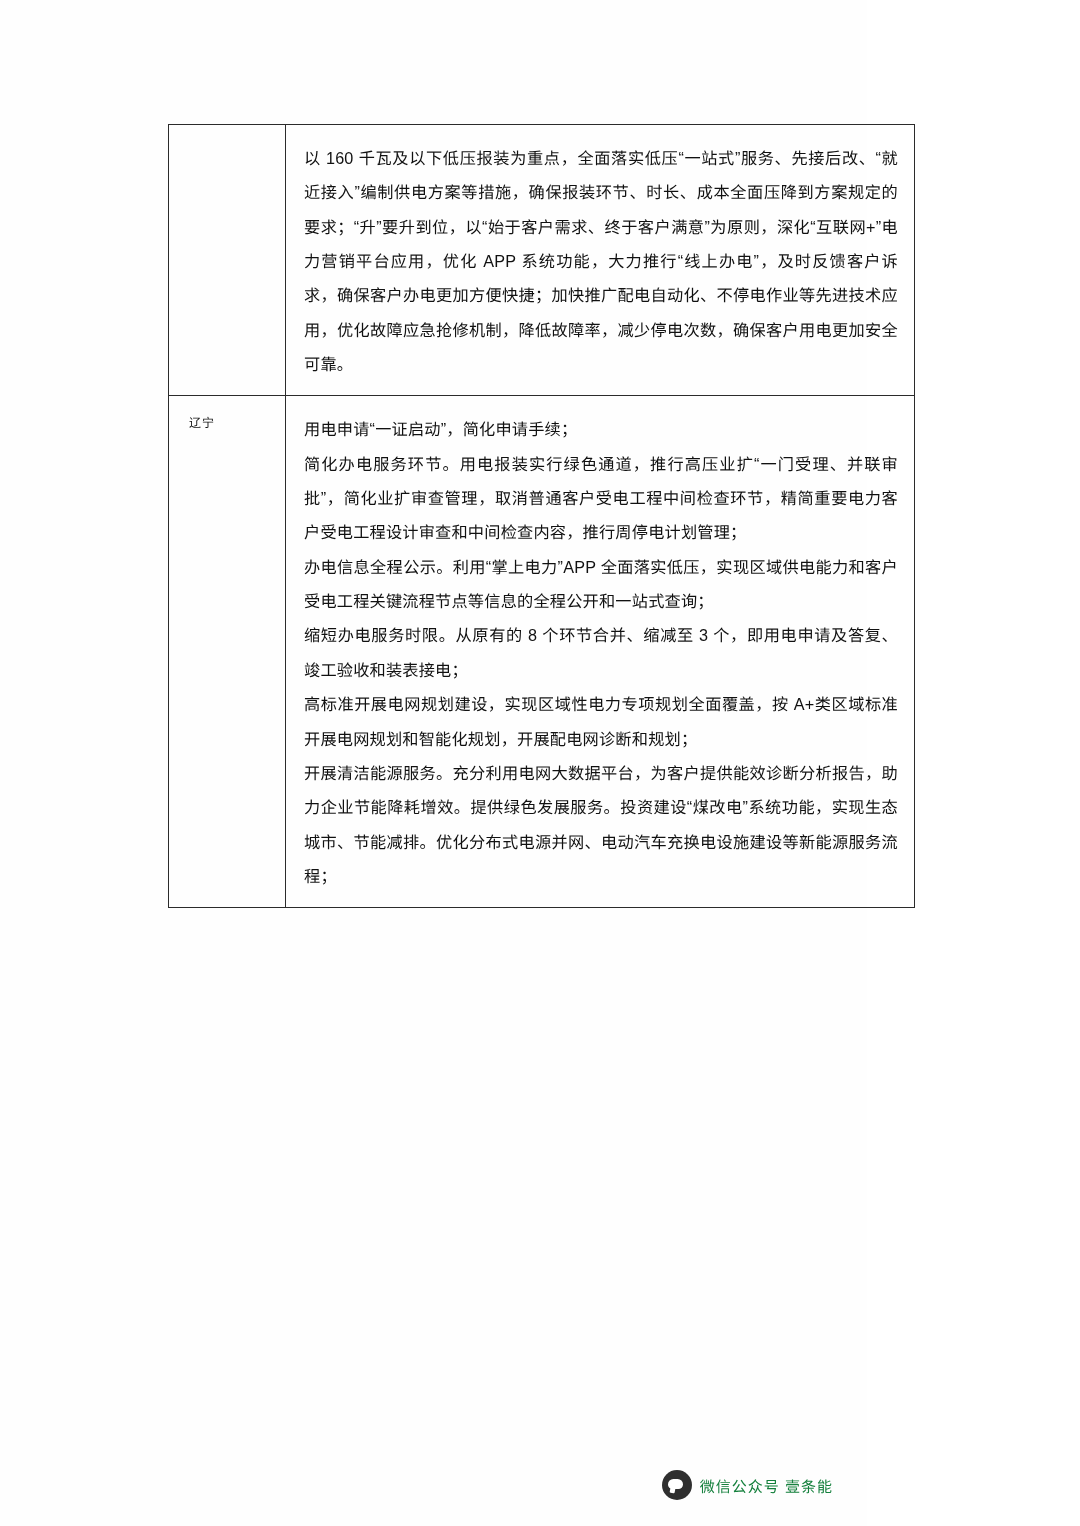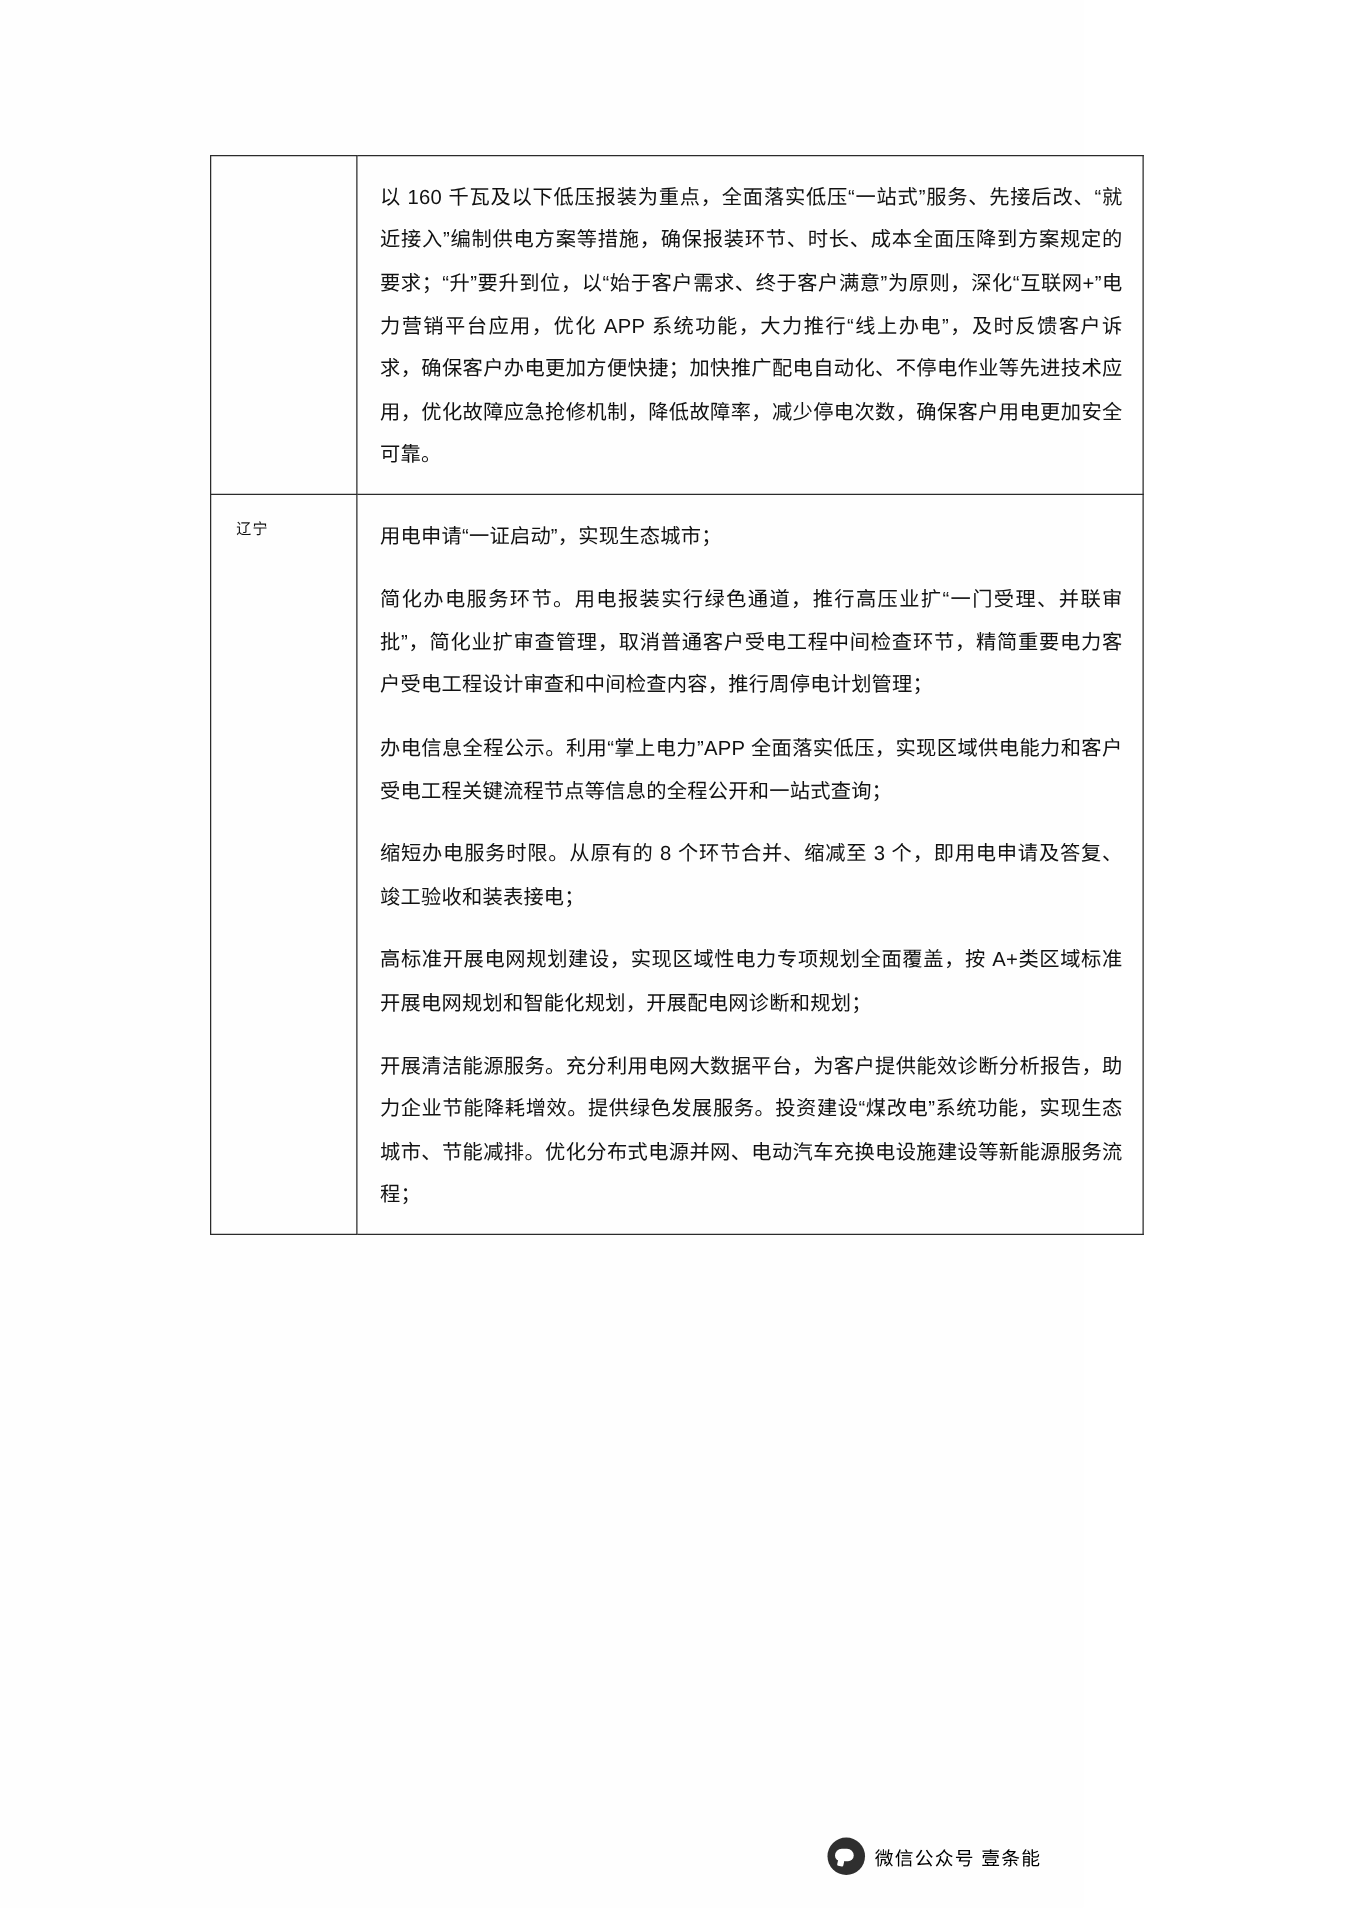--- a/index.html
+++ b/index.html
@@ -54,31 +54,31 @@
   .para {
     font-size: 16.2px;
     line-height: 2.12;
     text-align: justify;
     text-justify: inter-ideograph;
     color: #111;
     margin: 0;
     letter-spacing: 0.2px;
   }
   .para + .para {
-    margin-top: 16px;
+    margin-top: 0;
   }
   
   .footer-brand {
     position: absolute;
     right: 34px;
     bottom: 26px;
     display: flex;
     align-items: center;
     gap: 8px;
-    color: #000000;
+    color: #15803d;
     font-size: 15px;
   }
   .brand-badge {
     width: 30px;
     height: 30px;
     border-radius: 50%;
     background: #2f2f2f;
     position: relative;
     flex: 0 0 auto;
   }
@@ -122,21 +122,21 @@
             <p class="para">以 160 千瓦及以下低压报装为重点，全面落实低压“一站式”服务、先接后改、“就近接入”编制供电方案等措施，确保报装环节、时长、成本全面压降到方案规定的要求；“升”要升到位，以“始于客户需求、终于客户满意”为原则，深化“互联网+”电力营销平台应用，优化 APP 系统功能，大力推行“线上办电”，及时反馈客户诉求，确保客户办电更加方便快捷；加快推广配电自动化、不停电作业等先进技术应用，优化故障应急抢修机制，降低故障率，减少停电次数，确保客户用电更加安全可靠。</p>
           </div>
         </td>
       </tr>
       <tr>
         <td class="col-region">
           <div class="region-label">辽宁</div>
         </td>
         <td class="col-content">
           <div class="content-cell-inner">
-            <p class="para">用电申请“一证启动”，实现生态城市；</p>
+            <p class="para">用电申请“一证启动”，简化申请手续；</p>
             <p class="para">简化办电服务环节。用电报装实行绿色通道，推行高压业扩“一门受理、并联审批”，简化业扩审查管理，取消普通客户受电工程中间检查环节，精简重要电力客户受电工程设计审查和中间检查内容，推行周停电计划管理；</p>
             <p class="para">办电信息全程公示。利用“掌上电力”APP 全面落实低压，实现区域供电能力和客户受电工程关键流程节点等信息的全程公开和一站式查询；</p>
             <p class="para">缩短办电服务时限。从原有的 8 个环节合并、缩减至 3 个，即用电申请及答复、竣工验收和装表接电；</p>
             <p class="para">高标准开展电网规划建设，实现区域性电力专项规划全面覆盖，按 A+类区域标准开展电网规划和智能化规划，开展配电网诊断和规划；</p>
             <p class="para">开展清洁能源服务。充分利用电网大数据平台，为客户提供能效诊断分析报告，助力企业节能降耗增效。提供绿色发展服务。投资建设“煤改电”系统功能，实现生态城市、节能减排。优化分布式电源并网、电动汽车充换电设施建设等新能源服务流程；</p>
           </div>
         </td>
       </tr>
     </tbody>
   </table>

